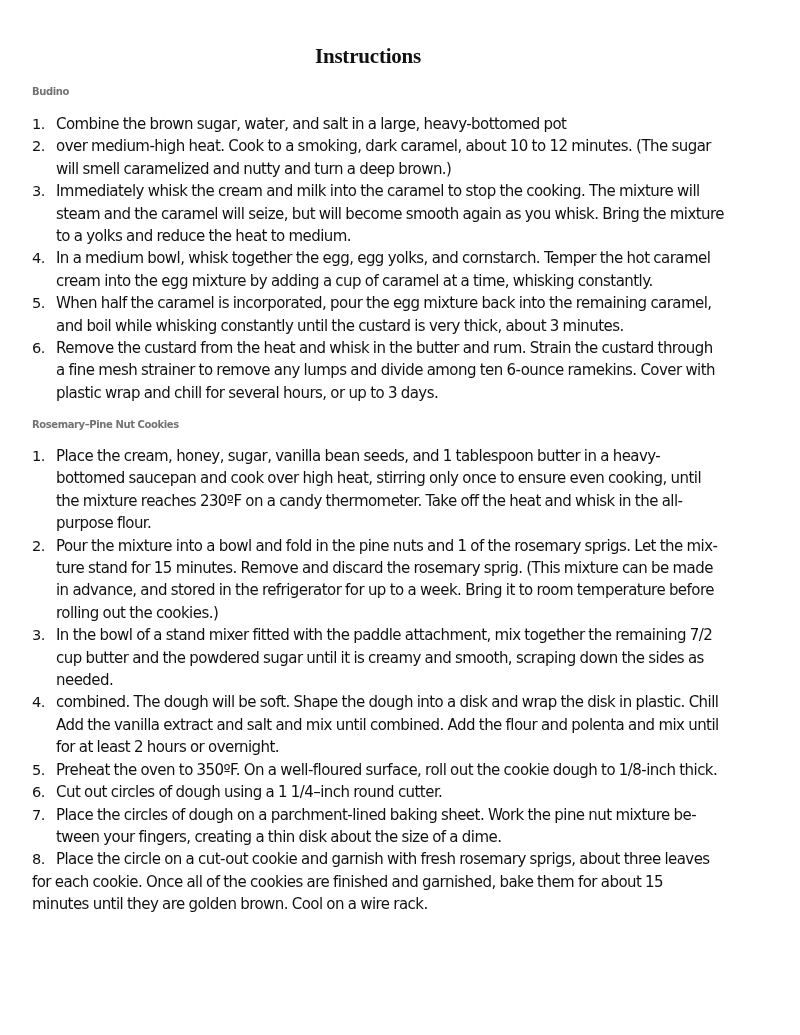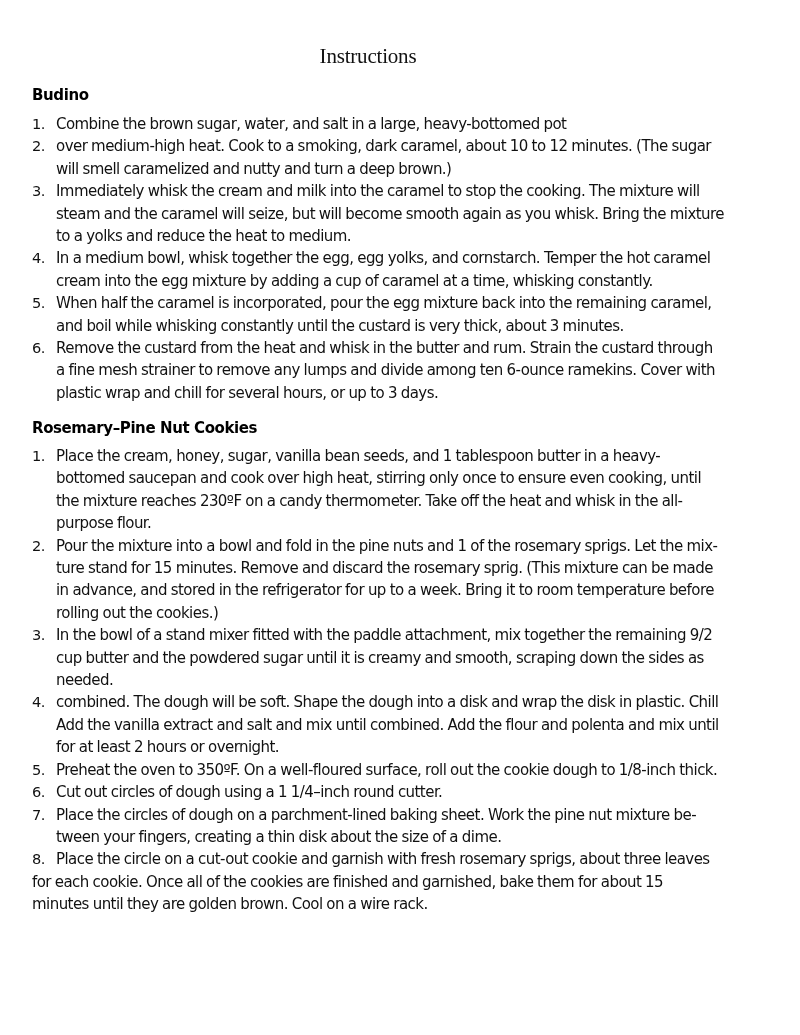--- a/index.html
+++ b/index.html
@@ -2,27 +2,27 @@
 <html><head>
   <meta charset="utf-8">
   <style>
     html, body { margin: 0; padding: 0; background: #ffffff; }
     body {
       width: 800px; height: 1035px; position: relative; overflow: hidden;
       font-family: "DejaVu Sans", sans-serif; color: #111111;
     }
     .page-title {
       position: absolute; top: 44px; left: 0; width: 736px; text-align: center;
-      font-family: "Liberation Serif", serif; font-weight: normal; font-size: 21px;
+      font-family: "Liberation Serif", serif; font-weight: bold; font-size: 21px;
       letter-spacing: -0.2px; color: #111;
     }
     .section-heading {
       position: absolute; left: 32px;
-      font-family: "DejaVu Sans", sans-serif; font-weight: bold; font-size: 15px;
-      letter-spacing: -0.4px; color: #000000;
+      font-family: "DejaVu Sans", sans-serif; font-weight: bold; font-size: 10px;
+      letter-spacing: -0.4px; color: #737373;
     }
     ol.steps { position: absolute; left: 0; margin: 0; padding: 0; list-style: none; width: 800px; }
     ol.steps li { position: relative; }
     .num {
       position: absolute; left: 32px; top: 0;
       font-size: 14.6px; letter-spacing: -0.5px; line-height: 22.4px;
     }
     .line {
       display: block; padding-left: 56px; white-space: nowrap;
       font-size: 15px; letter-spacing: -0.55px; line-height: 22.4px; word-spacing: -0.4px;
@@ -82,21 +82,21 @@
       </li>
       <li>
         <span class="num">2.</span>
         <span class="line first">Pour the mixture into a bowl and fold in the pine nuts and 1 of the rosemary sprigs. Let the mix-</span>
         <span class="line">ture stand for 15 minutes. Remove and discard the rosemary sprig. (This mixture can be made</span>
         <span class="line">in advance, and stored in the refrigerator for up to a week. Bring it to room temperature before</span>
         <span class="line">rolling out the cookies.)</span>
       </li>
       <li>
         <span class="num">3.</span>
-        <span class="line first">In the bowl of a stand mixer fitted with the paddle attachment, mix together the remaining 9/2</span>
+        <span class="line first">In the bowl of a stand mixer fitted with the paddle attachment, mix together the remaining 7/2</span>
         <span class="line">cup butter and the powdered sugar until it is creamy and smooth, scraping down the sides as</span>
         <span class="line">needed.</span>
       </li>
       <li>
         <span class="num">4.</span>
         <span class="line">combined. The dough will be soft. Shape the dough into a disk and wrap the disk in plastic. Chill</span>
         <span class="line first">Add the vanilla extract and salt and mix until combined. Add the flour and polenta and mix until</span>
         <span class="line">for at least 2 hours or overnight.</span>
       </li>
       <li>

